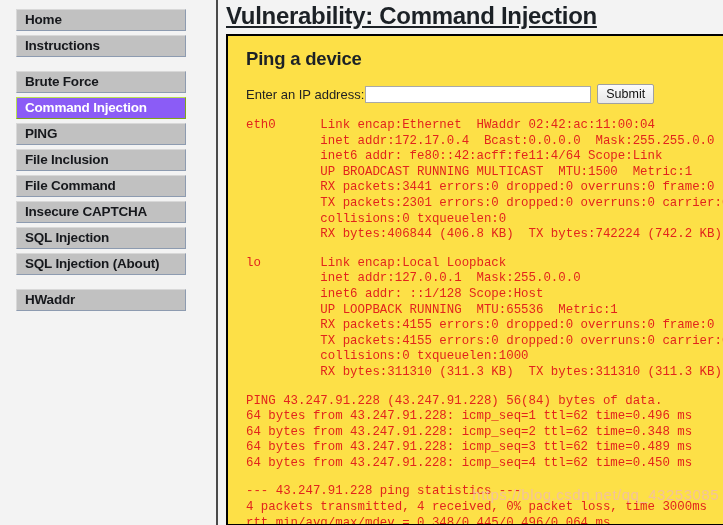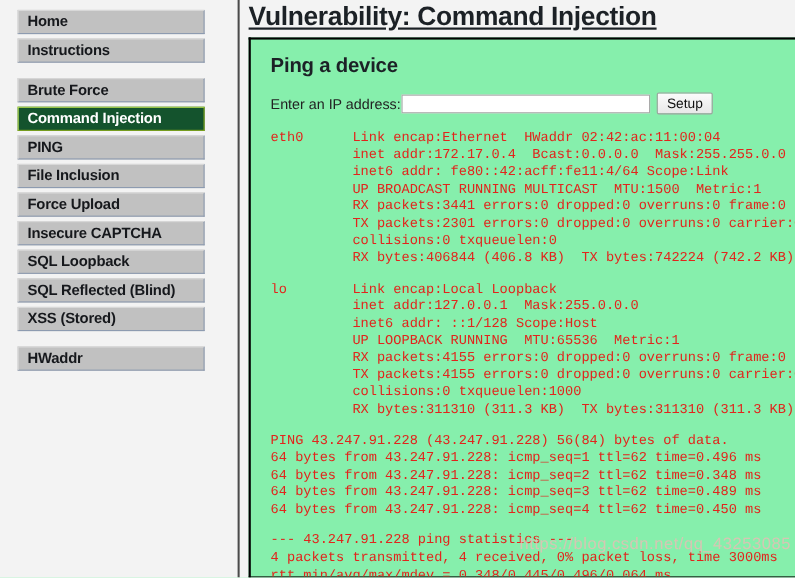--- a/index.html
+++ b/index.html
@@ -60,21 +60,21 @@
     color: #16181c;
     letter-spacing: -0.2px;
     white-space: nowrap;
     overflow: hidden;
     cursor: pointer;
     user-select: none;
   }
   .nav-item:last-child { margin-bottom: 0; }
 
   .nav-item.active {
-    background: #14532d;
+    background: #8b5cf6;
     color: #ffffff;
     border: 1px solid #7fa41b;
     border-top-color: #b9e053;
     border-left-color: #b9e053;
   }
 
   
   #main {
     flex: 1 1 auto;
     height: 525px;
@@ -91,21 +91,21 @@
     color: #1c2126;
     letter-spacing: -0.3px;
     padding: 2px 0 4px 8px;
     margin: 0;
     white-space: nowrap;
     text-decoration: underline;
   }
 
   #content-panel {
     margin-left: 8px;
-    background: #86efac;
+    background: #fde047;
     border: 2px solid #000000;
     border-right: none;
     box-sizing: border-box;
     height: 492px;
     padding: 8px 0 0 18px;
     overflow: hidden;
   }
 
   #panel-heading {
     font-size: 18.5px;
@@ -188,43 +188,42 @@
   <nav id="sidebar">
       <div class="nav-group">
         <div class="nav-item">Home</div>
         <div class="nav-item">Instructions</div>
       </div>
       <div class="nav-group">
         <div class="nav-item">Brute Force</div>
         <div class="nav-item active">Command Injection</div>
         <div class="nav-item">PING</div>
         <div class="nav-item">File Inclusion</div>
-        <div class="nav-item">Force Upload</div>
+        <div class="nav-item">File Command</div>
         <div class="nav-item">Insecure CAPTCHA</div>
-        <div class="nav-item">SQL Loopback</div>
-        <div class="nav-item">SQL Reflected (Blind)</div>
-        <div class="nav-item">XSS (Stored)</div>
+        <div class="nav-item">SQL Injection</div>
+        <div class="nav-item">SQL Injection (About)</div>
       </div>
       <div class="nav-group">
         <div class="nav-item">HWaddr</div>
       </div>
     </nav>
 
   <main id="main">
 
     <h1 id="page-title">Vulnerability: Command Injection</h1>
 
     <section id="content-panel">
 
       <h2 id="panel-heading">Ping a device</h2>
 
       <div id="ping-form">
         <label id="ip-label" for="ip-input">Enter an IP address:</label>
         <input id="ip-input" type="text" placeholder="" style="">
-        <button id="submit-button" type="button">Setup</button>
+        <button id="submit-button" type="button">Submit</button>
       </div>
 
       <pre id="cmd-output"><div class="out-block"><div class="out-line">eth0      Link encap:Ethernet  HWaddr 02:42:ac:11:00:04</div><div class="out-line">          inet addr:172.17.0.4  Bcast:0.0.0.0  Mask:255.255.0.0</div><div class="out-line">          inet6 addr: fe80::42:acff:fe11:4/64 Scope:Link</div><div class="out-line">          UP BROADCAST RUNNING MULTICAST  MTU:1500  Metric:1</div><div class="out-line">          RX packets:3441 errors:0 dropped:0 overruns:0 frame:0</div><div class="out-line">          TX packets:2301 errors:0 dropped:0 overruns:0 carrier:0</div><div class="out-line">          collisions:0 txqueuelen:0</div><div class="out-line">          RX bytes:406844 (406.8 KB)  TX bytes:742224 (742.2 KB)</div></div><div class="out-block"><div class="out-line">lo        Link encap:Local Loopback</div><div class="out-line">          inet addr:127.0.0.1  Mask:255.0.0.0</div><div class="out-line">          inet6 addr: ::1/128 Scope:Host</div><div class="out-line">          UP LOOPBACK RUNNING  MTU:65536  Metric:1</div><div class="out-line">          RX packets:4155 errors:0 dropped:0 overruns:0 frame:0</div><div class="out-line">          TX packets:4155 errors:0 dropped:0 overruns:0 carrier:0</div><div class="out-line">          collisions:0 txqueuelen:1000</div><div class="out-line">          RX bytes:311310 (311.3 KB)  TX bytes:311310 (311.3 KB)</div></div><div class="out-block"><div class="out-line">PING 43.247.91.228 (43.247.91.228) 56(84) bytes of data.</div><div class="out-line">64 bytes from 43.247.91.228: icmp_seq=1 ttl=62 time=0.496 ms</div><div class="out-line">64 bytes from 43.247.91.228: icmp_seq=2 ttl=62 time=0.348 ms</div><div class="out-line">64 bytes from 43.247.91.228: icmp_seq=3 ttl=62 time=0.489 ms</div><div class="out-line">64 bytes from 43.247.91.228: icmp_seq=4 ttl=62 time=0.450 ms</div></div><div class="out-block"><div class="out-line">--- 43.247.91.228 ping statistics ---</div><div class="out-line">4 packets transmitted, 4 received, 0% packet loss, time 3000ms</div><div class="out-line">rtt min/avg/max/mdev = 0.348/0.445/0.496/0.064 ms</div></div></pre>
 
     </section>
 
     <div id="watermark">https://blog.csdn.net/qq_43253085</div>
 
   </main>
 </div>

